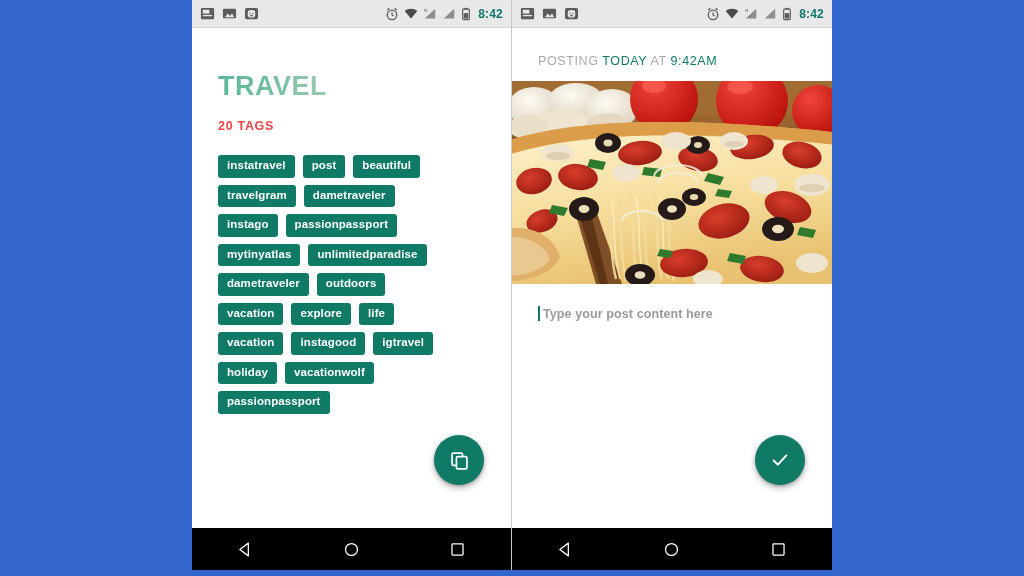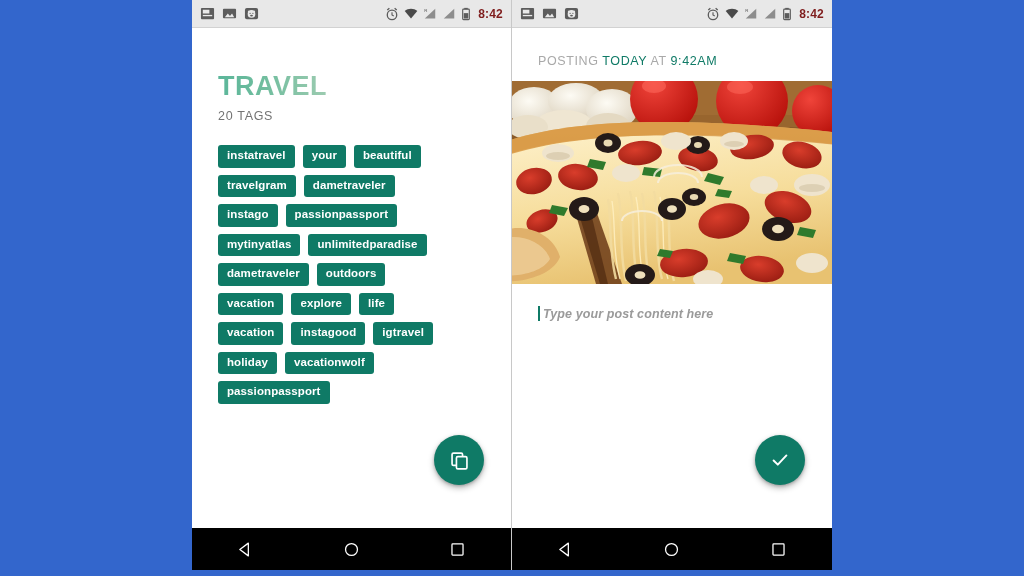--- a/index.html
+++ b/index.html
@@ -43,21 +43,21 @@
     align-items: center;
     padding: 0 8px;
     flex: 0 0 auto;
   }
   .sb-left { display: flex; align-items: center; gap: 7px; }
   .sb-right { margin-left: auto; display: flex; align-items: center; gap: 5px; }
   .sb-ico { display: block; }
   .sb-time {
     font-size: 12px;
     font-weight: bold;
-    color: #7f1d1d;
+    color: #0f766e;
     letter-spacing: .2px;
     margin-left: 2px;
   }
 
   
   .body {
     flex: 1 1 auto;
     position: relative;
     background: #fff;
     overflow: hidden;
@@ -70,25 +70,25 @@
     letter-spacing: .5px;
     color: #62b596;
     background: linear-gradient(90deg,#5bb69a 0%,#6fbd9e 40%,#9ccbb0 100%);
     -webkit-background-clip: text;
     background-clip: text;
     -webkit-text-fill-color: transparent;
     display: inline-block;
     line-height: 1.05;
   }
   .subtitle {
-    margin-top: 9px;
+    margin-top: 19px;
     font-size: 12.5px;
-    font-weight: normal;
+    font-weight: bold;
     letter-spacing: .7px;
-    color: #737373;
+    color: #ef4444;
   }
 
   .tagwrap {
     margin: 22px 0 0 0;
     padding: 0 18px 0 26px;
     display: flex;
     flex-wrap: wrap;
     gap: 7px 8px;
     width: 280px;
   }
@@ -150,21 +150,20 @@
   .caret {
     width: 2px; height: 15px;
     background: #0f7a66;
     margin-right: 3px;
   }
   .composer-placeholder {
     font-size: 12.5px;
     font-weight: bold;
     color: #9a9a9a;
     letter-spacing: .1px;
-    font-style: italic;
   }
 
   
   .navbar {
     height: 42px;
     background: #000000;
     display: flex;
     align-items: center;
     justify-content: space-around;
     flex: 0 0 auto;
@@ -229,21 +228,21 @@
       </div>
 
       <div class="body">
         <div class="header-block">
           <div class="title">TRAVEL</div>
           <div class="subtitle">20 TAGS</div>
         </div>
 
         <div class="tagwrap">
             <div class="chip">instatravel</div>
-            <div class="chip">your</div>
+            <div class="chip">post</div>
             <div class="chip">beautiful</div>
             <div class="chip">travelgram</div>
             <div class="chip">dametraveler</div>
             <div class="chip">instago</div>
             <div class="chip">passionpassport</div>
             <div class="chip">mytinyatlas</div>
             <div class="chip">unlimitedparadise</div>
             <div class="chip">dametraveler</div>
             <div class="chip">outdoors</div>
             <div class="chip">vacation</div>

